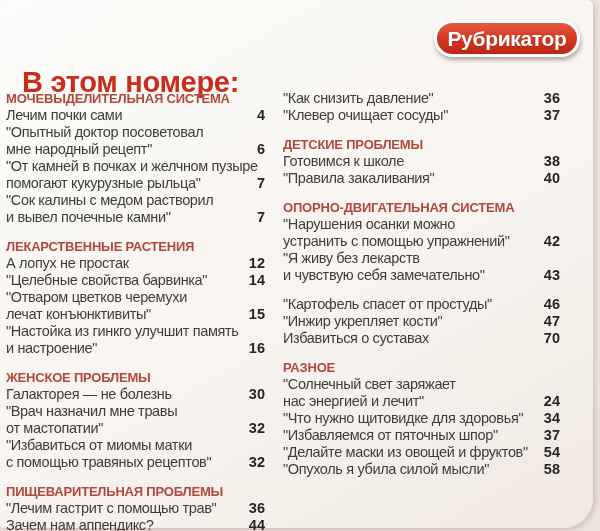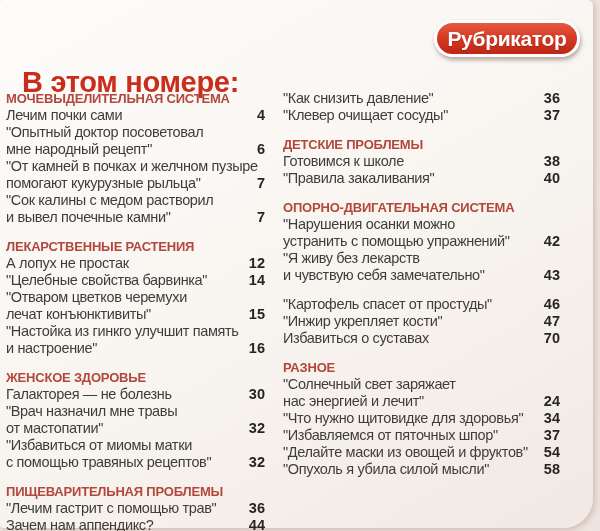--- a/index.html
+++ b/index.html
@@ -164,21 +164,21 @@
           <div class="line-row">
             <div class="line">"Настойка из гинкго улучшит память</div>
           </div>
           <div class="line-row">
             <div class="line">и настроение"</div>
             <div class="page-num">16</div>
           </div>
         </div>
       </div>
       <div class="section">
-        <div class="section-title">ЖЕНСКОЕ ЗДОРОВЬЕ</div>
+        <div class="section-title">ЖЕНСКОЕ ПРОБЛЕМЫ</div>
         <div>
           <div class="line-row">
             <div class="line">Галакторея — не болезнь</div>
             <div class="page-num">30</div>
           </div>
         </div>
         <div>
           <div class="line-row">
             <div class="line">"Врач назначил мне травы</div>
           </div>

